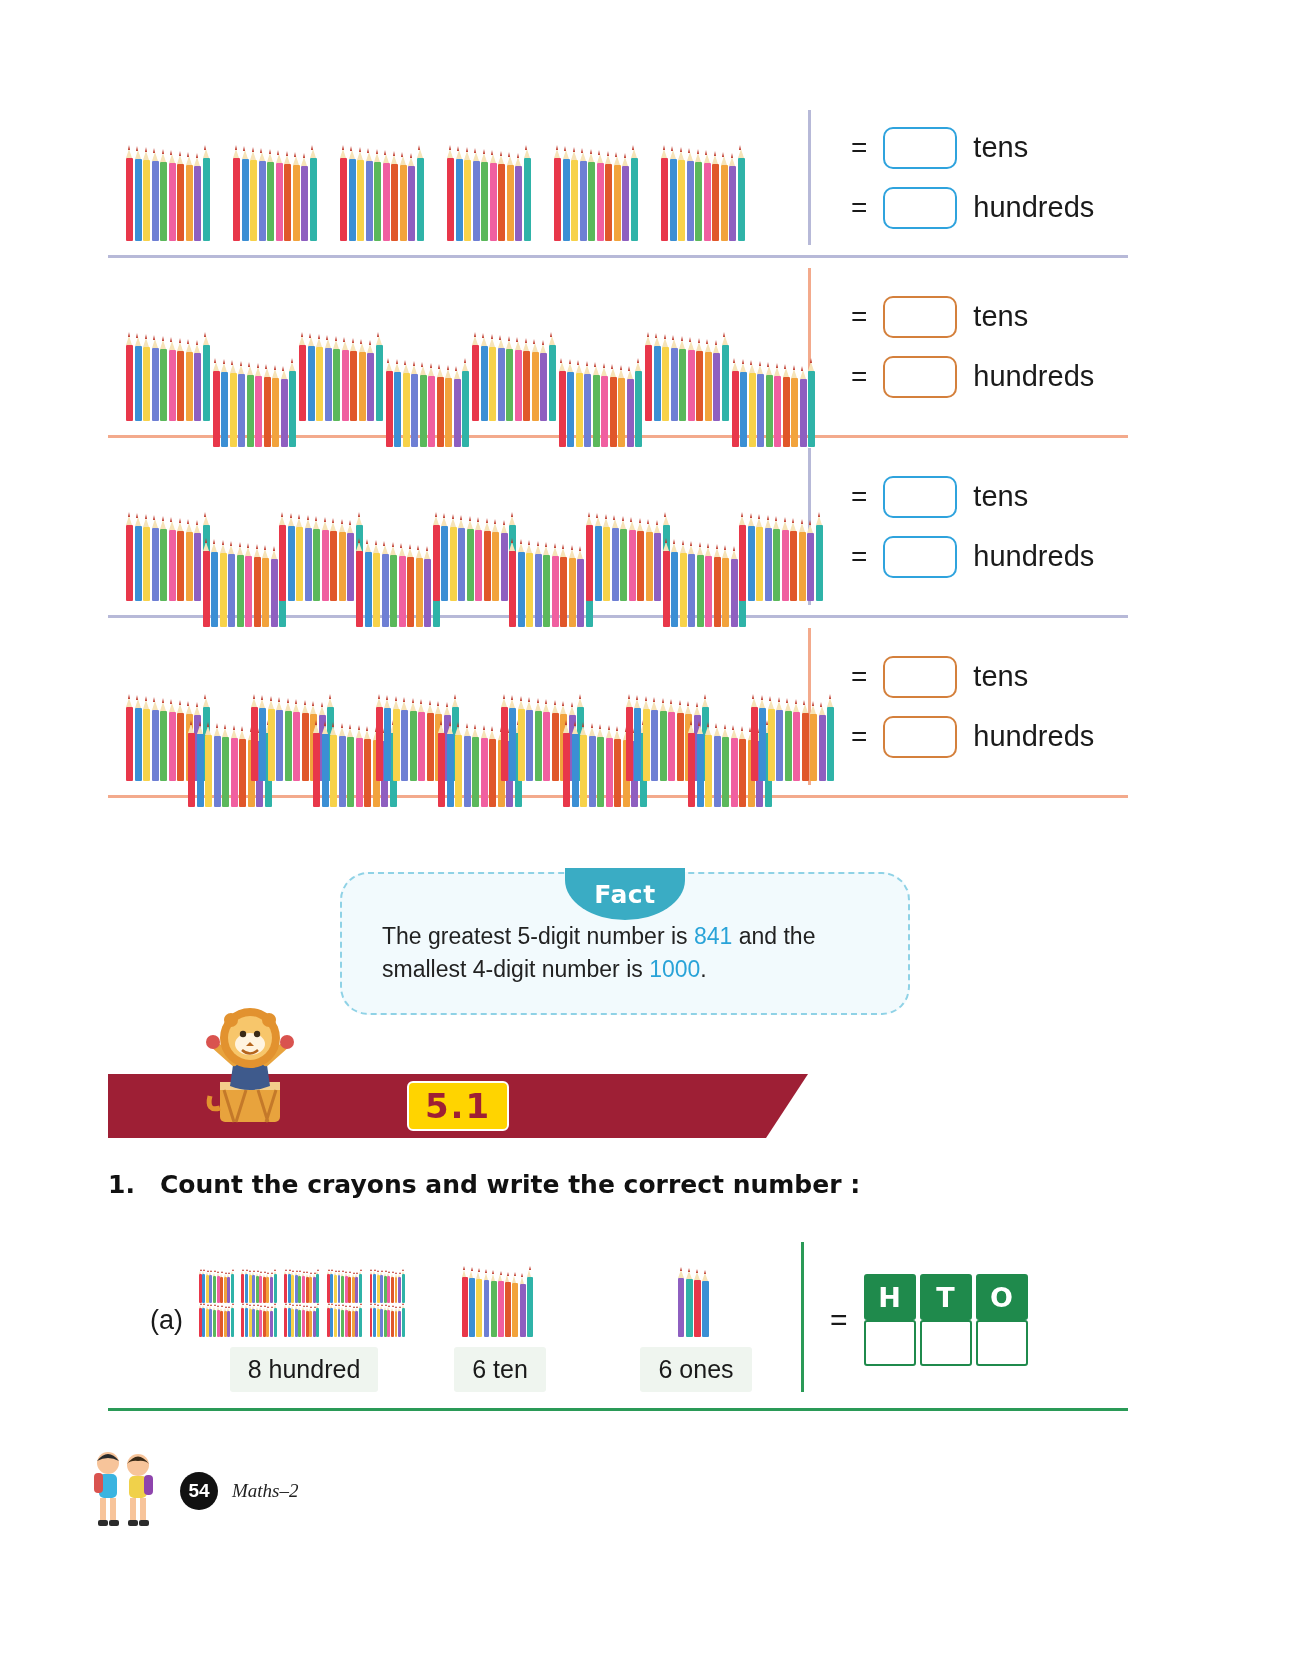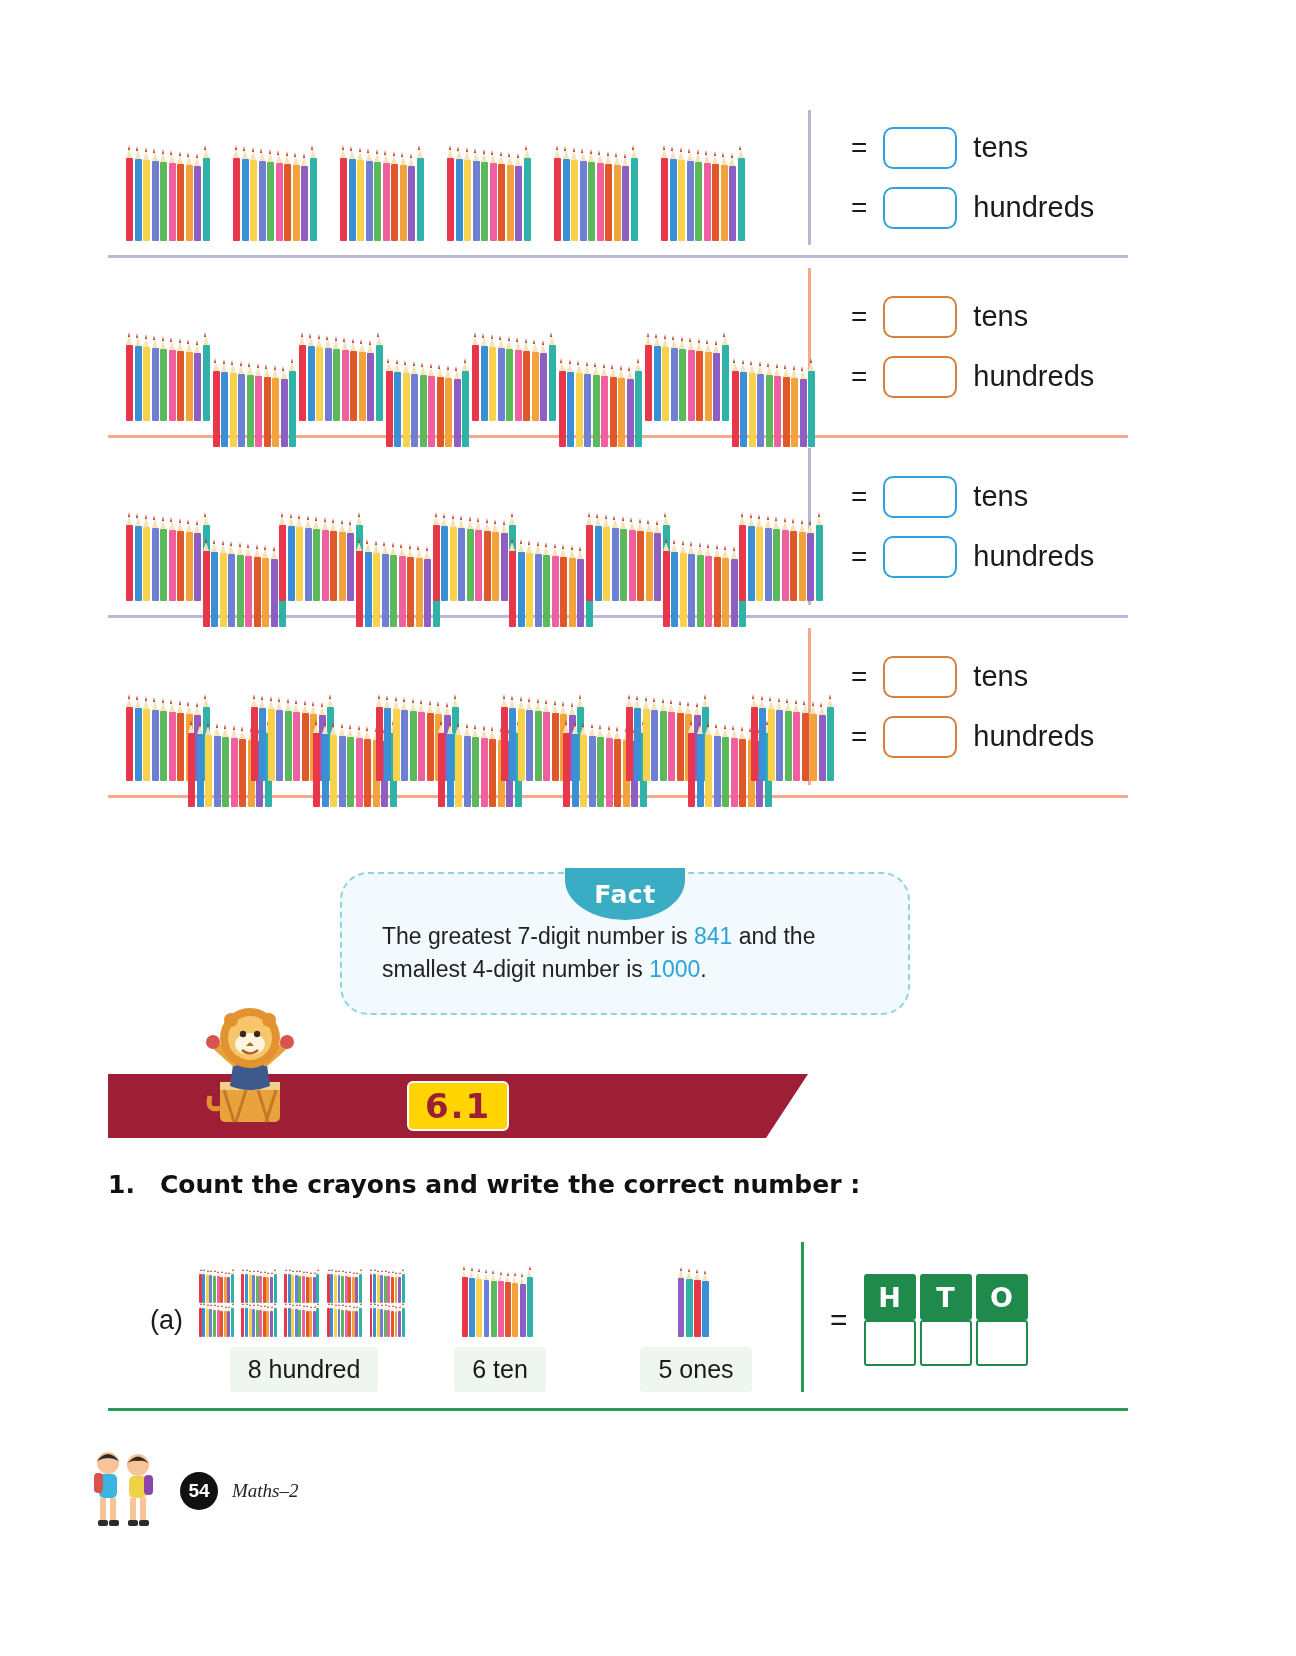--- a/index.html
+++ b/index.html
@@ -1484,27 +1484,27 @@
         <span class="ansbox peach"></span>
         <span class="unit">hundreds</span>
       </div>
     </div>
   </div>
 </div>
 
 <div class="fact-wrap">
   <div class="fact-tab">Fact</div>
   <div class="fact-bubble">
-    <span>The greatest 7-digit number is </span><span class="hl">841</span><span> and the smallest 4-digit number is </span><span class="hl">1000</span><span>.</span>
+    <span>The greatest 5-digit number is </span><span class="hl">841</span><span> and the smallest 4-digit number is </span><span class="hl">1000</span><span>.</span>
   </div>
 </div>
 
 <div class="banner-wrap">
   <div class="banner">
-    <span class="banner-num">6.1</span>
+    <span class="banner-num">5.1</span>
   </div>
   <svg class="lion" viewBox="0 0 120 130">
 
     <rect x="30" y="82" width="60" height="40" rx="5" fill="#e8a33d"></rect>
     <rect x="30" y="82" width="60" height="8" fill="#f3cf8c"></rect>
     <path d="M34 90 L44 122 M56 90 L46 122 M68 90 L78 122 M86 90 L76 122" stroke="#c4792a" stroke-width="3" fill="none"></path>
 
     <path d="M44 58 q16 -8 32 0 l4 28 q-20 8 -40 0z" fill="#3e5a8c"></path>
 
     <path d="M44 62 L26 46" stroke="#e8a33d" stroke-width="8" stroke-linecap="round"></path>
@@ -1914,21 +1914,21 @@
               <div class="tip" style="left: 8.075px; bottom: 57.65px; border-left-width: 3.325px; border-right-width: 3.325px; border-bottom: 8.55px solid rgb(246, 227, 184);"></div>
               <div class="nib" style="left: 9.88px; bottom: 65.25px; border-left-width: 1.52px; border-right-width: 1.52px; border-bottom-width: 4.75px;"></div>
               <div class="pen" style="left: 16.15px; width: 6.65px; height: 56.7px; background: rgb(232, 55, 74);"></div>
               <div class="tip" style="left: 16.15px; bottom: 56.7px; border-left-width: 3.325px; border-right-width: 3.325px; border-bottom: 8.55px solid rgb(246, 227, 184);"></div>
               <div class="nib" style="left: 17.955px; bottom: 64.3px; border-left-width: 1.52px; border-right-width: 1.52px; border-bottom-width: 4.75px;"></div>
               <div class="pen" style="left: 24.225px; width: 6.65px; height: 55.75px; background: rgb(59, 143, 212);"></div>
               <div class="tip" style="left: 24.225px; bottom: 55.75px; border-left-width: 3.325px; border-right-width: 3.325px; border-bottom: 8.55px solid rgb(246, 227, 184);"></div>
               <div class="nib" style="left: 26.03px; bottom: 63.35px; border-left-width: 1.52px; border-right-width: 1.52px; border-bottom-width: 4.75px;"></div>
             </div>
           </div>
-        <div class="group-tag">5 ones</div>
+        <div class="group-tag">6 ones</div>
       </div>
     </div>
 
     <div class="vline"></div>
 
     <div class="hto-wrap">
       <span class="hto-eq">=</span>
       <div class="hto">
         <div class="hto-head">
           <div>H</div>

